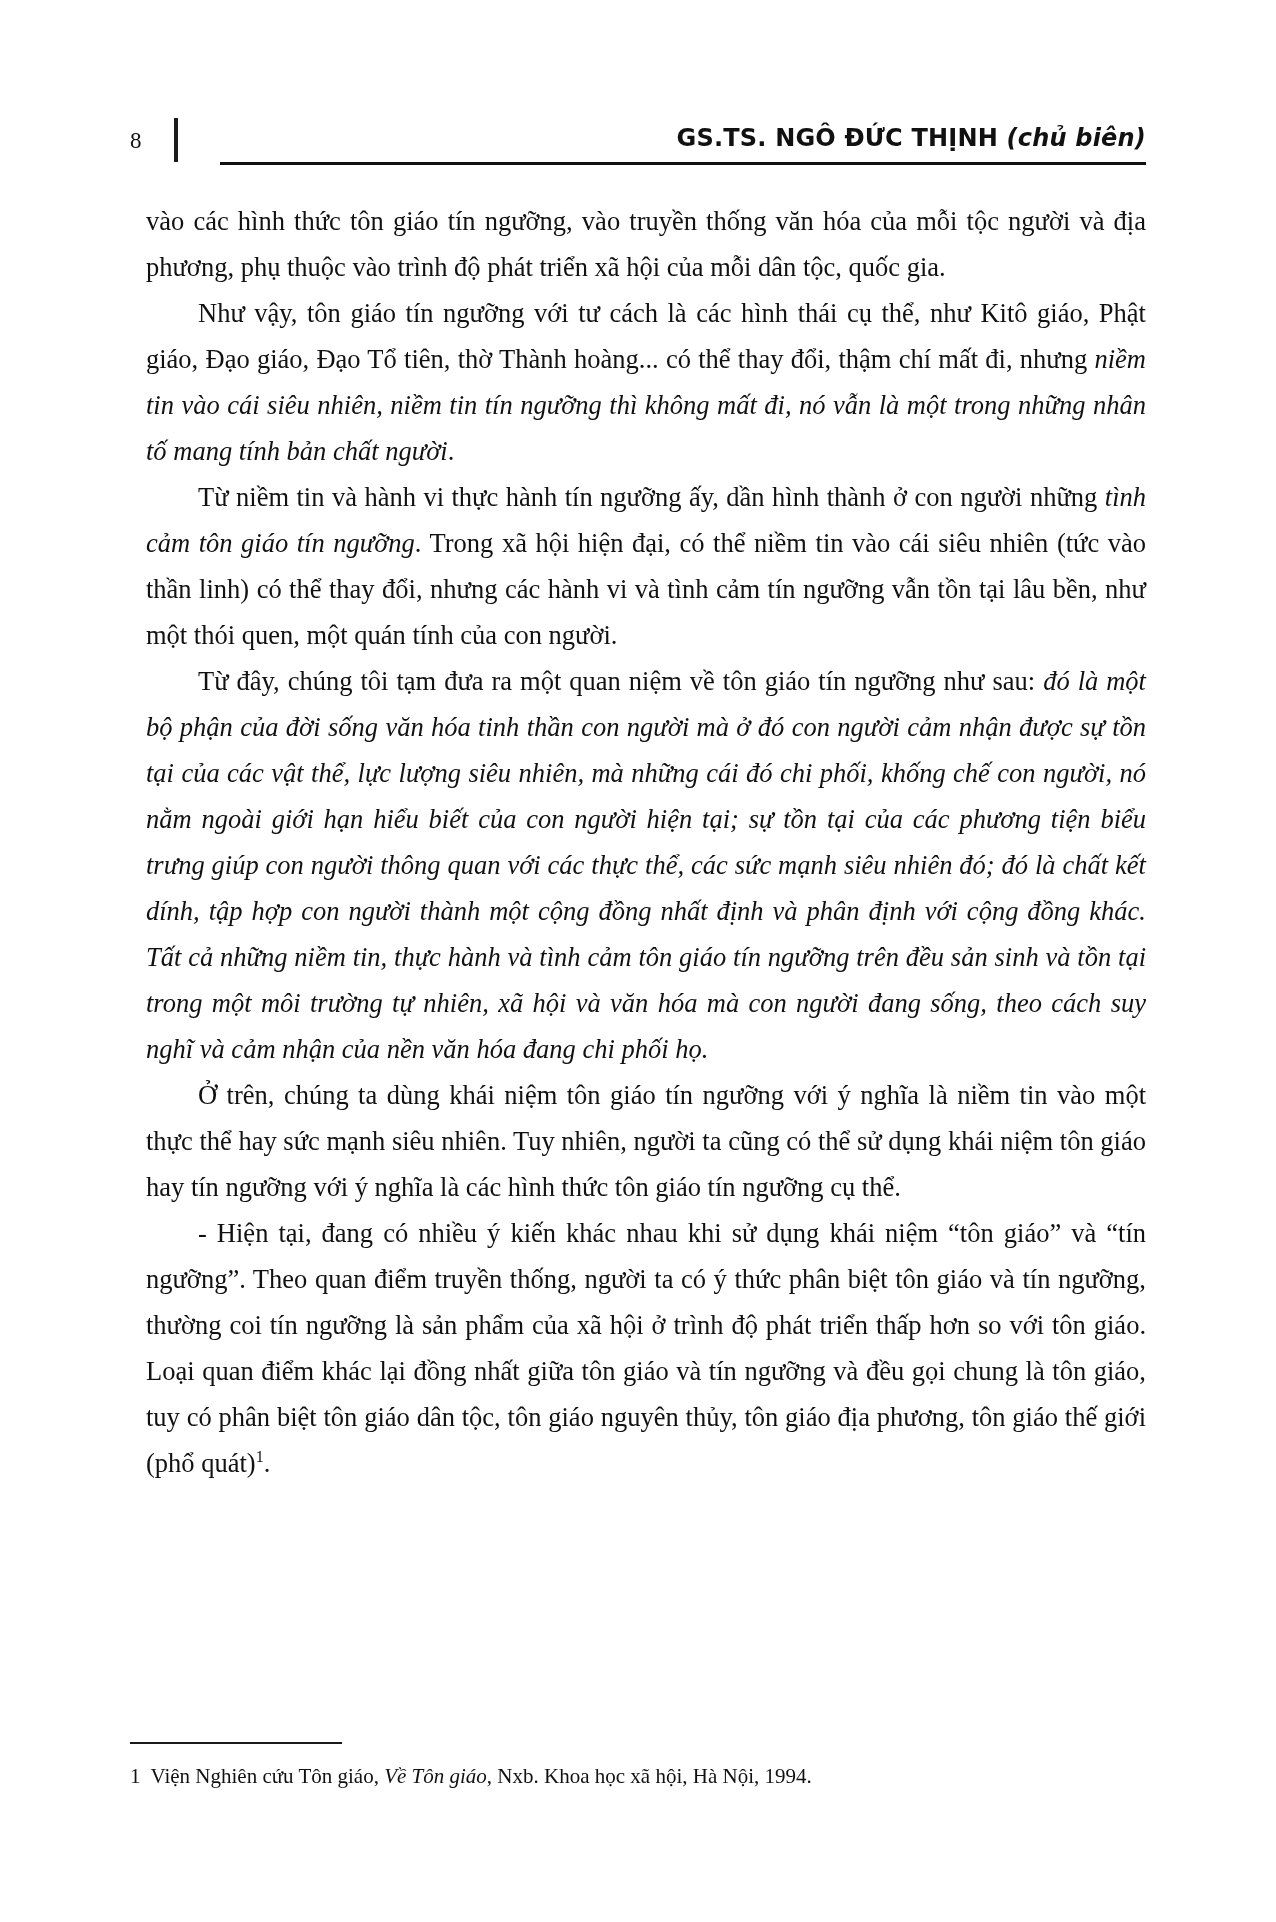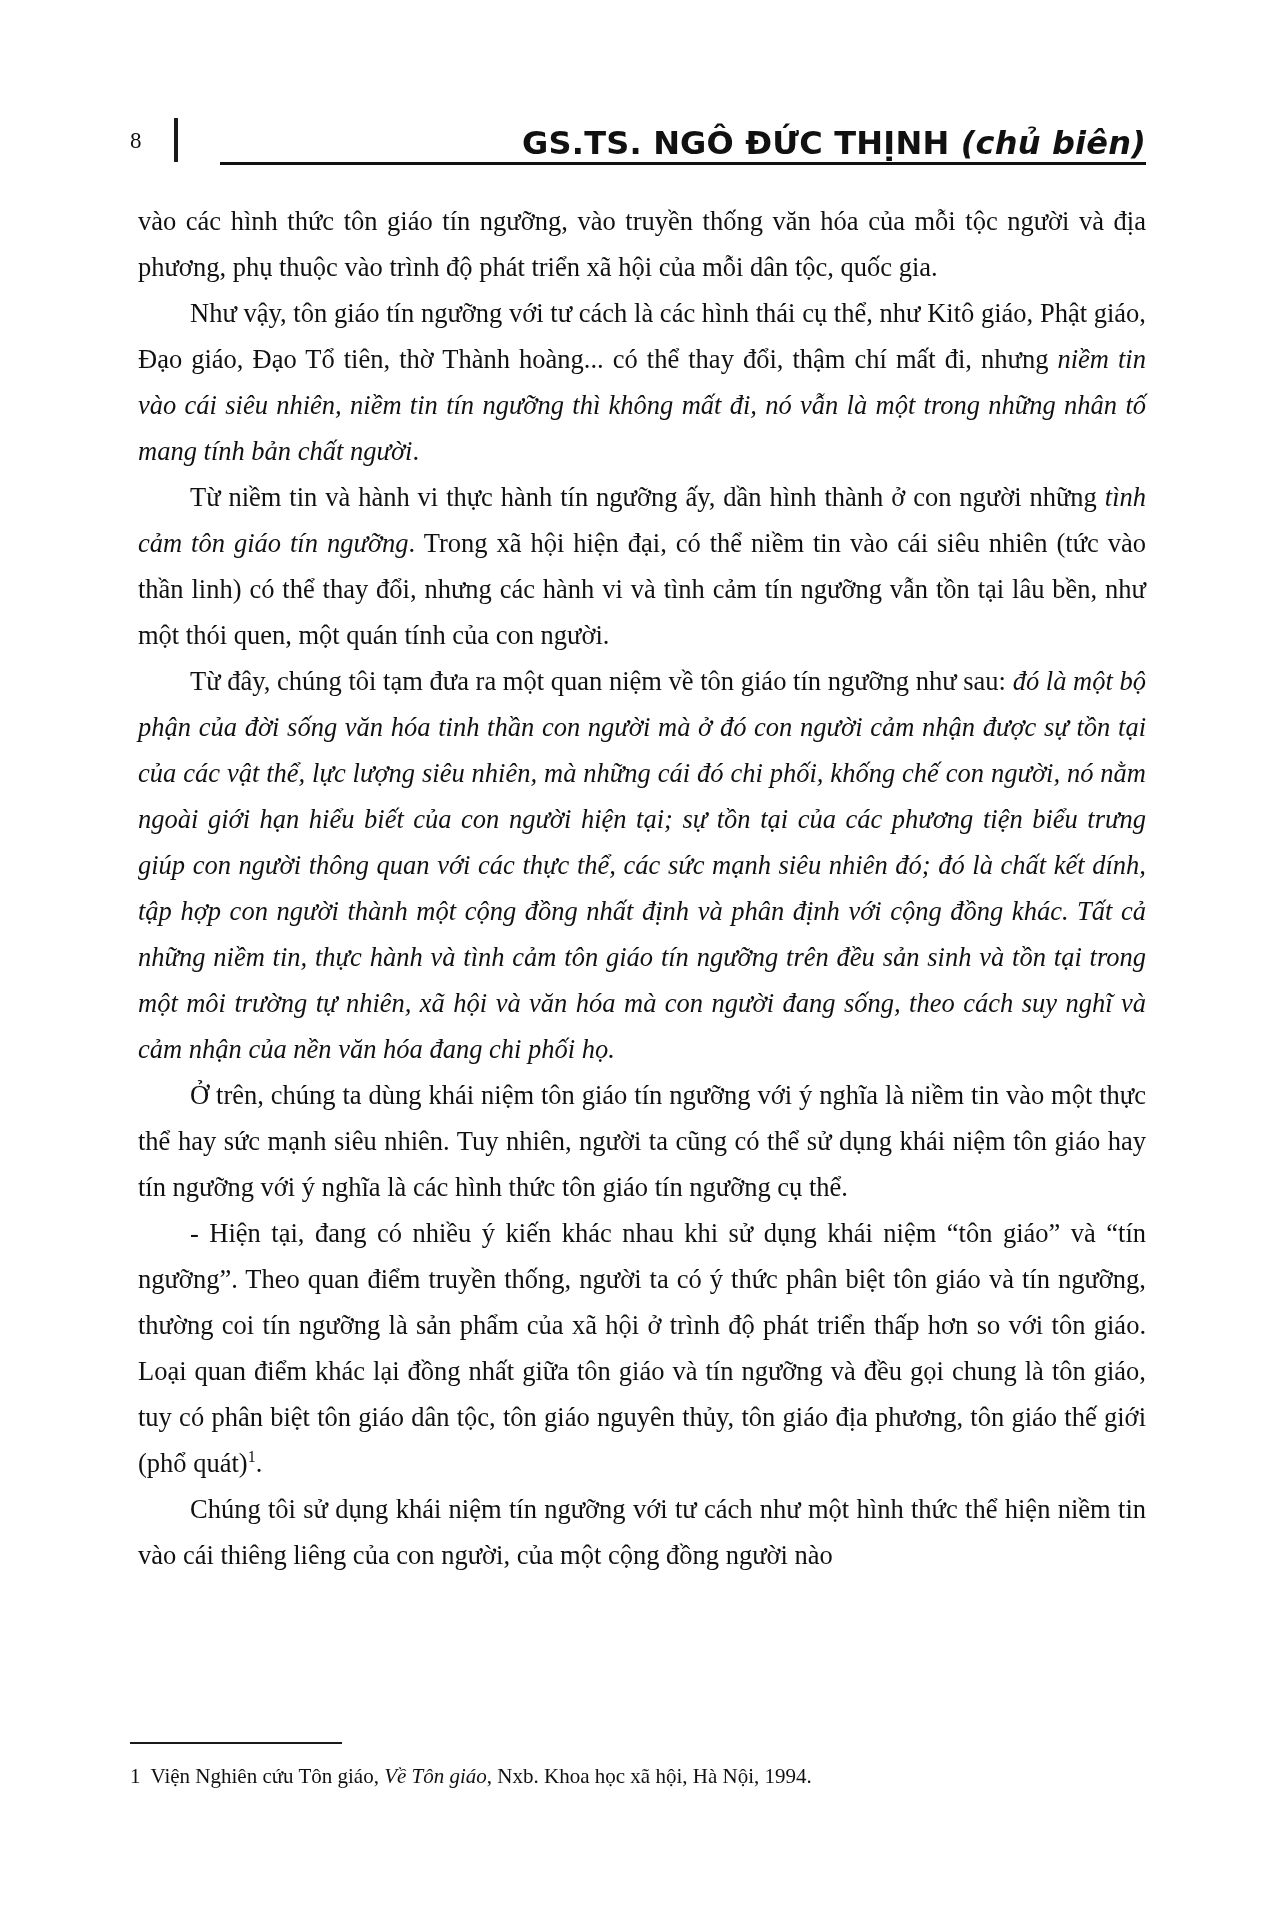--- a/index.html
+++ b/index.html
@@ -38,21 +38,21 @@
     top: 0px;
     width: 4px;
     height: 44px;
     background: #1a1a1a;
   }
   .header-title {
     position: absolute;
     right: 0px;
     top: 6px;
     font-family: "DejaVu Sans", "Liberation Sans", sans-serif;
-    font-size: 32px;
+    font-size: 24px;
     font-weight: bold;
     letter-spacing: 0.2px;
     color: #111111;
     white-space: nowrap;
     text-align: right;
   }
   .header-title .sub {
     font-style: italic;
     font-weight: bold;
   }
@@ -65,21 +65,21 @@
     background: #111111;
   }
   
   .body {
     position: absolute;
     left: 130px;
     top: 198px;
     width: 1016px;
   }
   p.para {
-    margin: 0 0 0 8px;
+    margin: 0 0 0 16px;
     font-size: 26.5px;
     line-height: 46px;
     text-align: justify;
     text-indent: 52px;
     hyphens: none;
   }
   p.para.noindent {
     text-indent: 0;
   }
   p.para i {
@@ -126,21 +126,20 @@
     <div class="header-rule"></div>
   </div>
 
   <div class="body">
       <p class="para noindent"><span>vào các hình thức tôn giáo tín ngưỡng, vào truyền thống văn hóa của mỗi tộc người và địa phương, phụ thuộc vào trình độ phát triển xã hội của mỗi dân tộc, quốc gia.</span></p>
       <p class="para"><span>Như vậy, tôn giáo tín ngưỡng với tư cách là các hình thái cụ thể, như Kitô giáo, Phật giáo, Đạo giáo, Đạo Tổ tiên, thờ Thành hoàng... có thể thay đổi, thậm chí mất đi, nhưng </span><i>niềm tin vào cái siêu nhiên, niềm tin tín ngưỡng thì không mất đi, nó vẫn là một trong những nhân tố mang tính bản chất người</i><span>.</span></p>
       <p class="para"><span>Từ niềm tin và hành vi thực hành tín ngưỡng ấy, dần hình thành ở con người những </span><i>tình cảm tôn giáo tín ngưỡng</i><span>. Trong xã hội hiện đại, có thể niềm tin vào cái siêu nhiên (tức vào thần linh) có thể thay đổi, nhưng các hành vi và tình cảm tín ngưỡng vẫn tồn tại lâu bền, như một thói quen, một quán tính của con người.</span></p>
       <p class="para"><span>Từ đây, chúng tôi tạm đưa ra một quan niệm về tôn giáo tín ngưỡng như sau: </span><i>đó là một bộ phận của đời sống văn hóa tinh thần con người mà ở đó con người cảm nhận được sự tồn tại của các vật thể, lực lượng siêu nhiên, mà những cái đó chi phối, khống chế con người, nó nằm ngoài giới hạn hiểu biết của con người hiện tại; sự tồn tại của các phương tiện biểu trưng giúp con người thông quan với các thực thể, các sức mạnh siêu nhiên đó; đó là chất kết dính, tập hợp con người thành một cộng đồng nhất định và phân định với cộng đồng khác. Tất cả những niềm tin, thực hành và tình cảm tôn giáo tín ngưỡng trên đều sản sinh và tồn tại trong một môi trường tự nhiên, xã hội và văn hóa mà con người đang sống, theo cách suy nghĩ và cảm nhận của nền văn hóa đang chi phối họ.</i></p>
       <p class="para"><span>Ở trên, chúng ta dùng khái niệm tôn giáo tín ngưỡng với ý nghĩa là niềm tin vào một thực thể hay sức mạnh siêu nhiên. Tuy nhiên, người ta cũng có thể sử dụng khái niệm tôn giáo hay tín ngưỡng với ý nghĩa là các hình thức tôn giáo tín ngưỡng cụ thể.</span></p>
       <p class="para"><span>- Hiện tại, đang có nhiều ý kiến khác nhau khi sử dụng khái niệm “tôn giáo” và “tín ngưỡng”. Theo quan điểm truyền thống, người ta có ý thức phân biệt tôn giáo và tín ngưỡng, thường coi tín ngưỡng là sản phẩm của xã hội ở trình độ phát triển thấp hơn so với tôn giáo. Loại quan điểm khác lại đồng nhất giữa tôn giáo và tín ngưỡng và đều gọi chung là tôn giáo, tuy có phân biệt tôn giáo dân tộc, tôn giáo nguyên thủy, tôn giáo địa phương, tôn giáo thế giới (phổ quát)</span><sup>1</sup><span>.</span></p>
-      <p class="para"><span>Chúng tôi sử dụng khái niệm tín ngưỡng với tư cách như một hình thức thể hiện niềm tin vào cái thiêng liêng của con người, của một cộng đồng người nào</span></p>
     </div>
 
   <div class="footnote-wrap">
     <div class="footnote-rule"></div>
     <div class="footnote"><span class="fn-num">1</span><span>Viện Nghiên cứu Tôn giáo, </span><i>Về Tôn giáo</i><span>, Nxb. Khoa học xã hội, Hà Nội, 1994.</span></div>
   </div>
 
 </div>
 
 </body></html>

